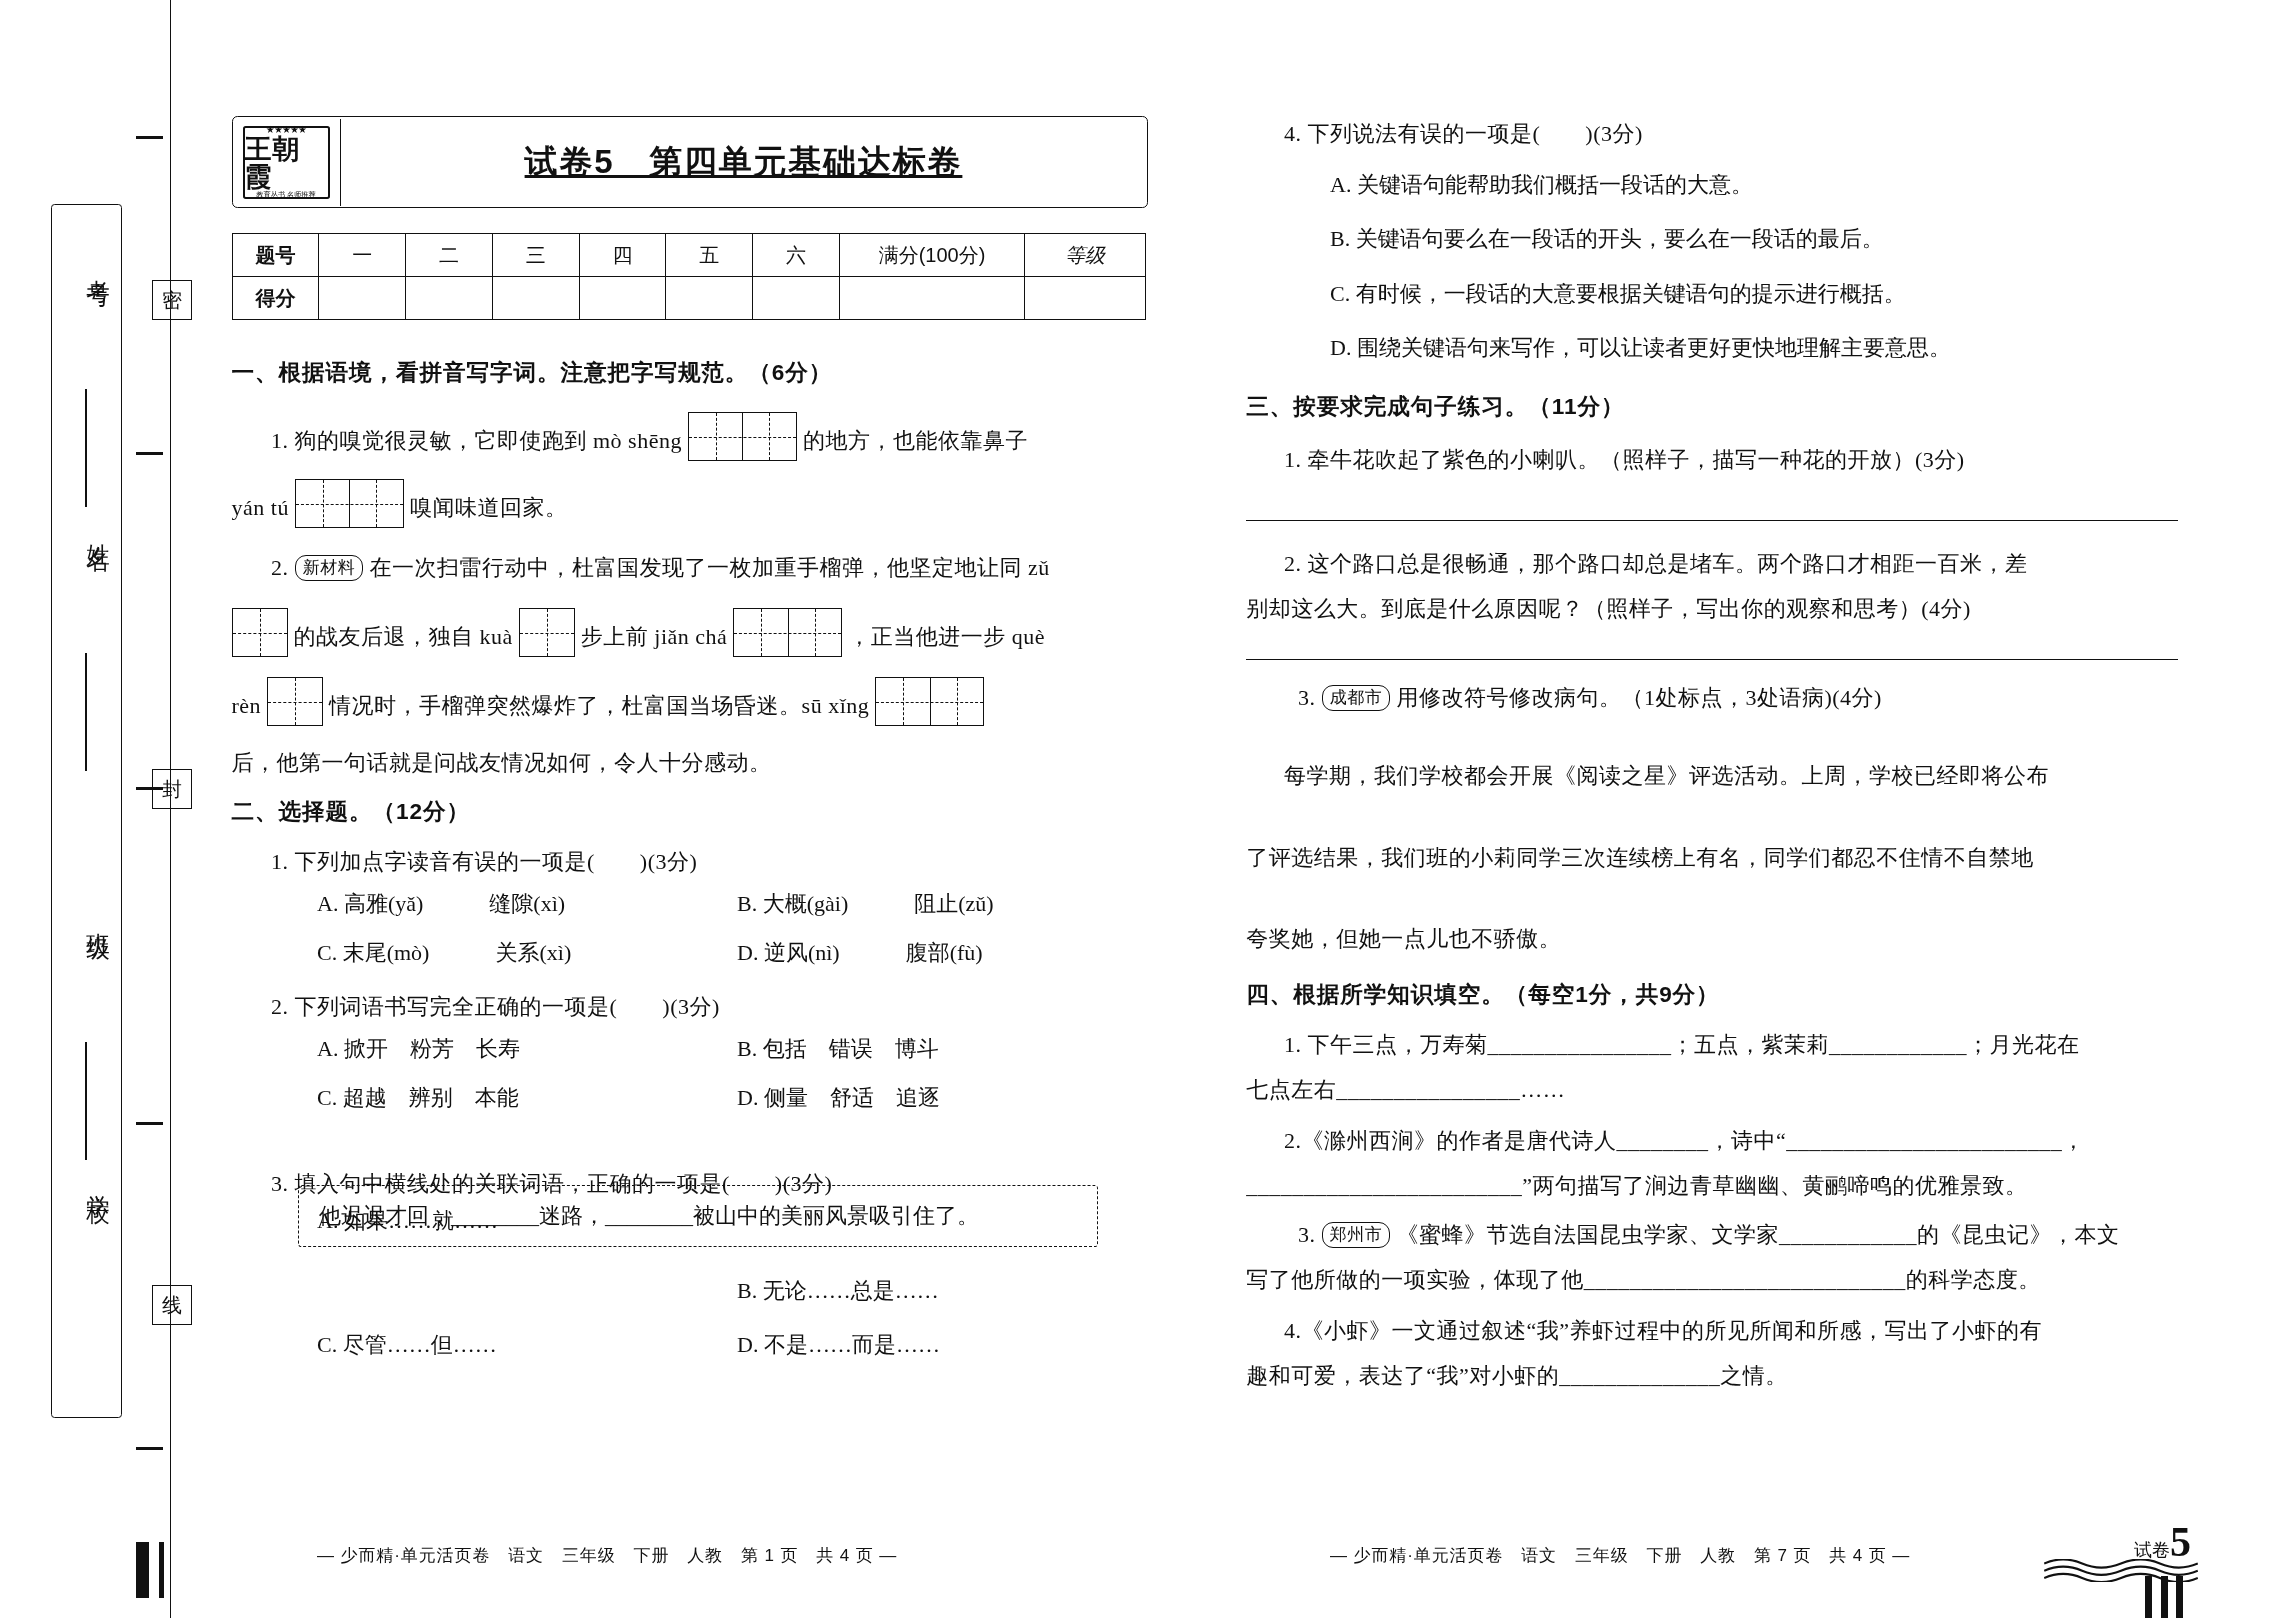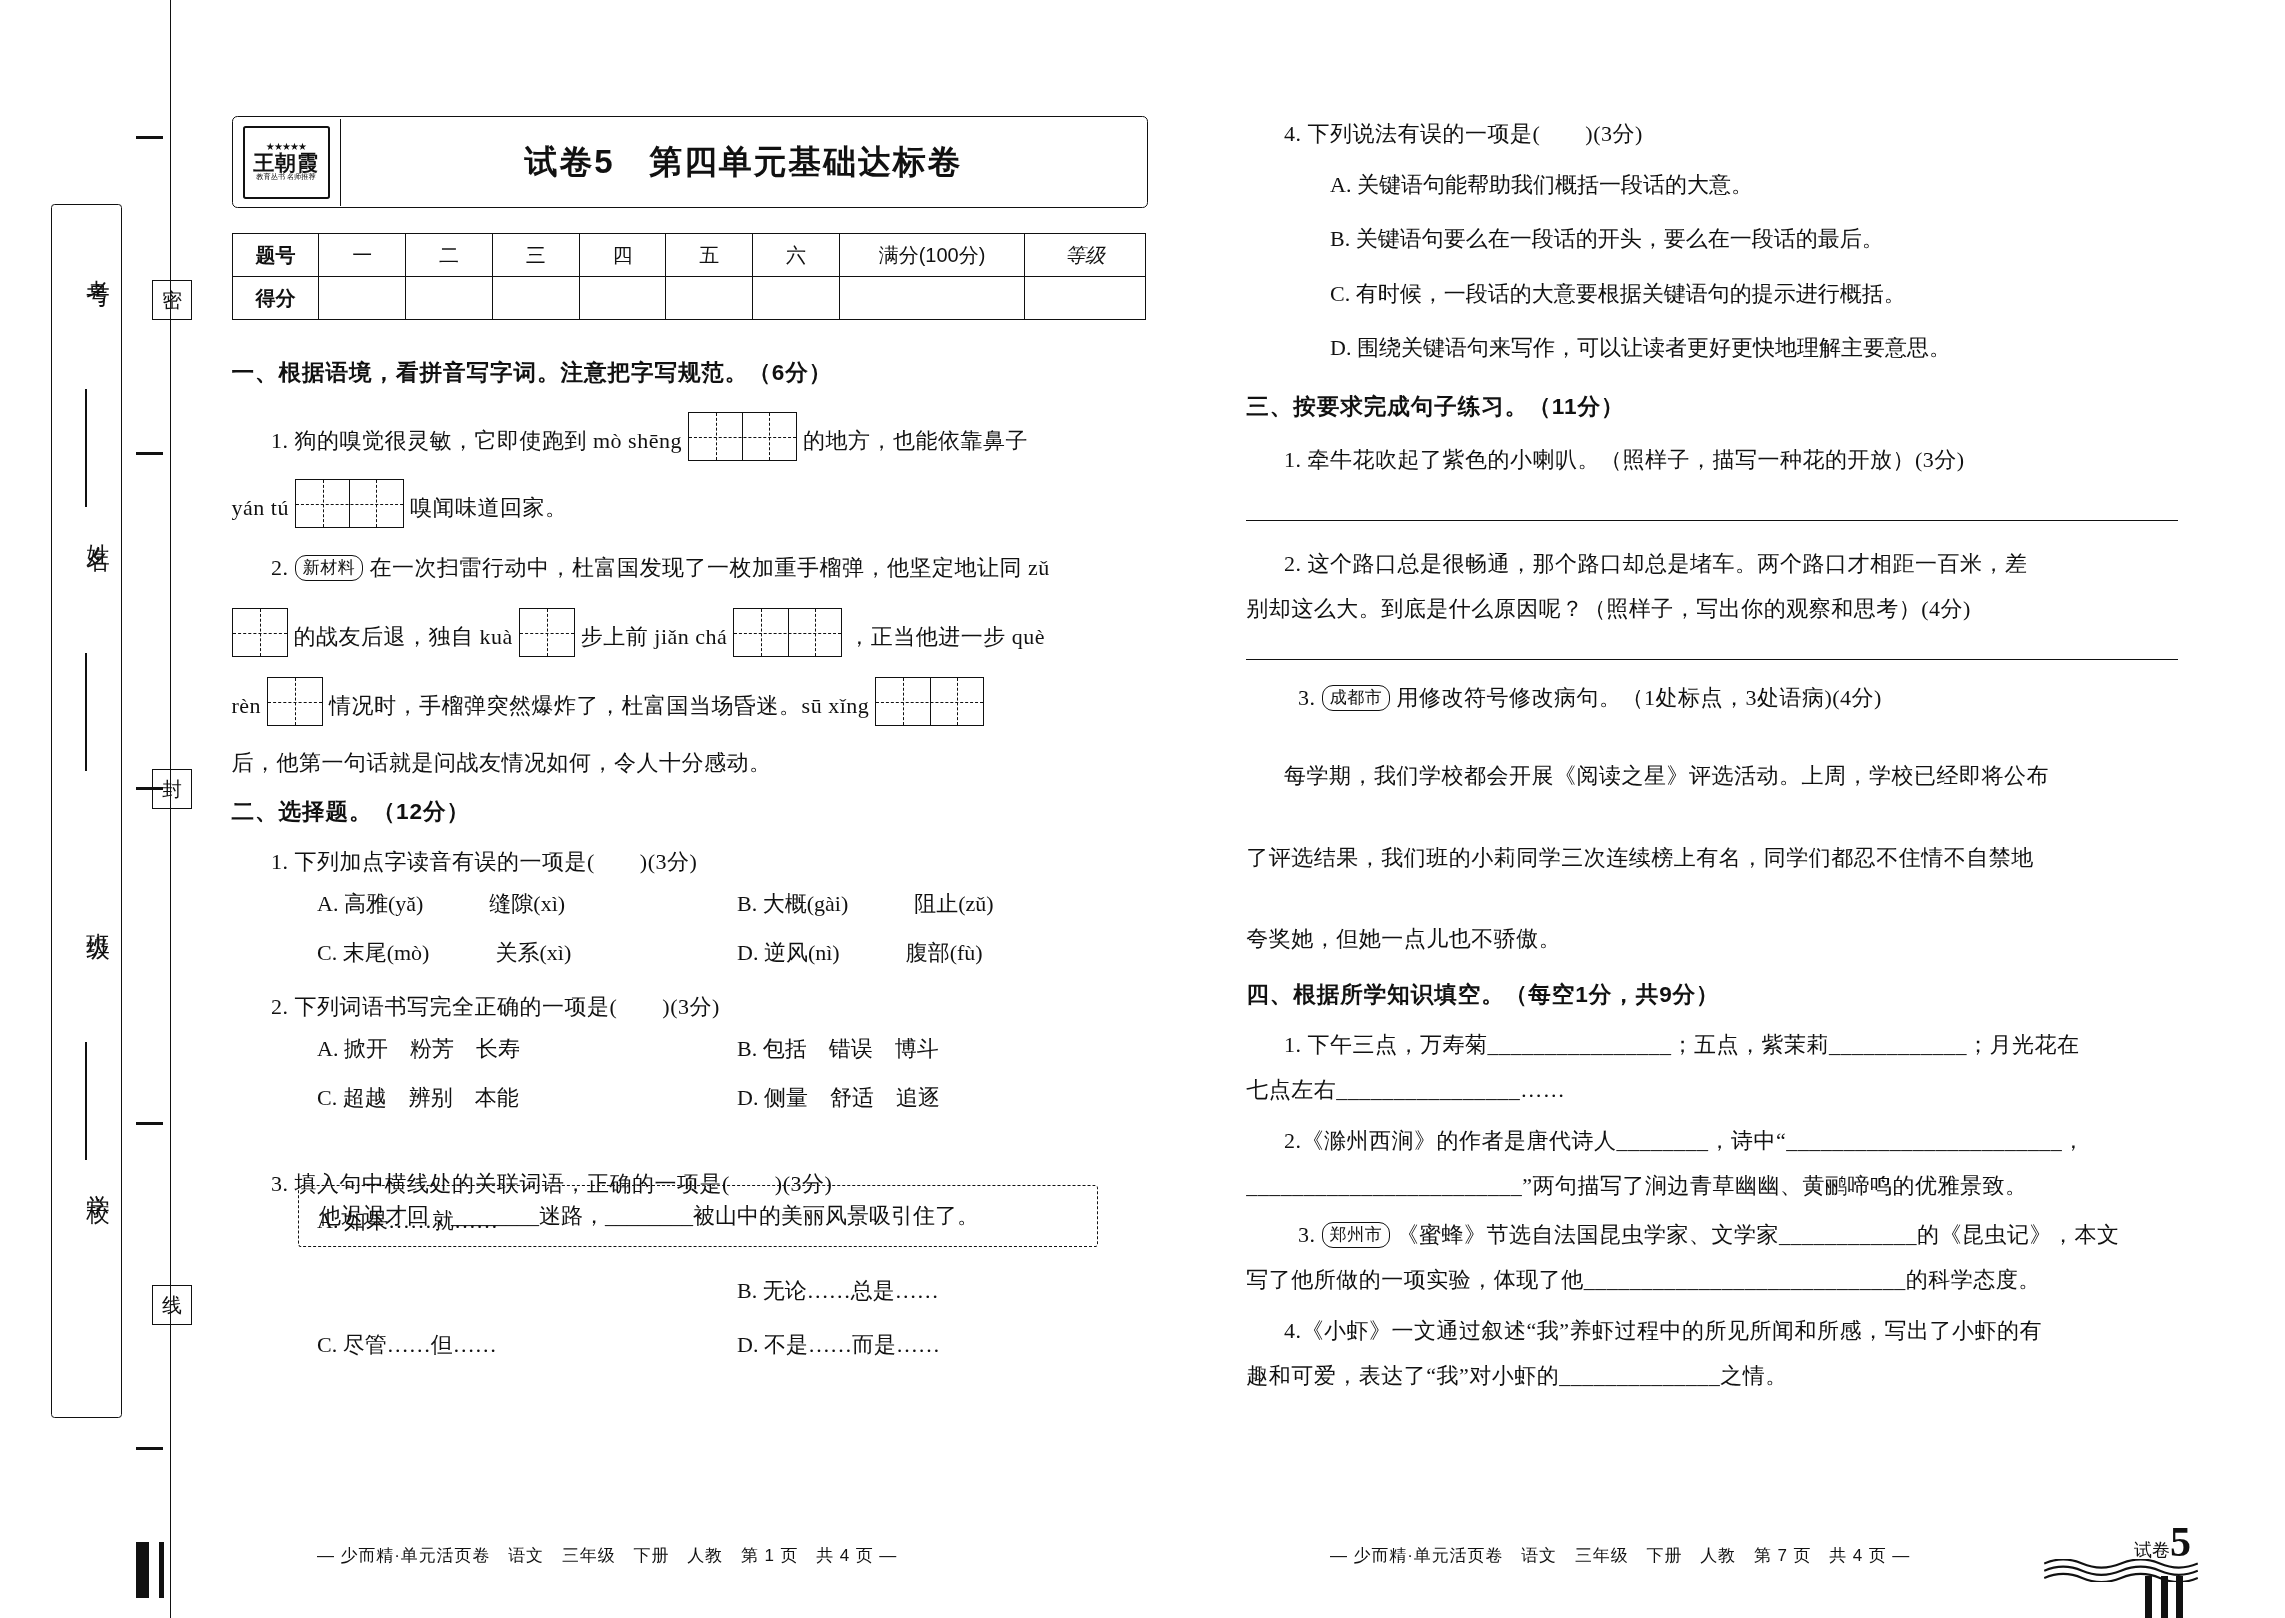--- a/index.html
+++ b/index.html
@@ -53,25 +53,26 @@
     border-right:1.8px solid #111;
     display:flex;align-items:center;justify-content:center;
     flex-shrink:0;
   }
   .logo-inner{
     width:83px;height:69px;border:2.7px solid #111;border-radius:2.7px;
     display:flex;flex-direction:column;align-items:center;justify-content:center;
     font-size:11.8px;line-height:1.05;
   }
   .logo-crown{font-size:10px;letter-spacing:-0.9px;}
-  .logo-name{font-size:21px;font-weight:bold;letter-spacing:0.9px;}
+  .logo-name{font-size:27px;font-weight:bold;letter-spacing:0.9px;}
   .logo-sub{font-size:7.2px;letter-spacing:0px;}
   .paper-title{
     flex:1;text-align:center;font-size:33px;font-weight:bold;letter-spacing:1.8px;
     font-family:"Liberation Sans","DejaVu Sans",sans-serif;
+    text-decoration:underline;
   }
 
   
   table.score{
     position:absolute;left:23.5px;top:233px;width:914px;
     border-collapse:collapse;
   }
   table.score td{
     border:1.4px solid #111;height:40px;text-align:center;font-size:20px;
     font-family:"Liberation Sans","DejaVu Sans",sans-serif;

